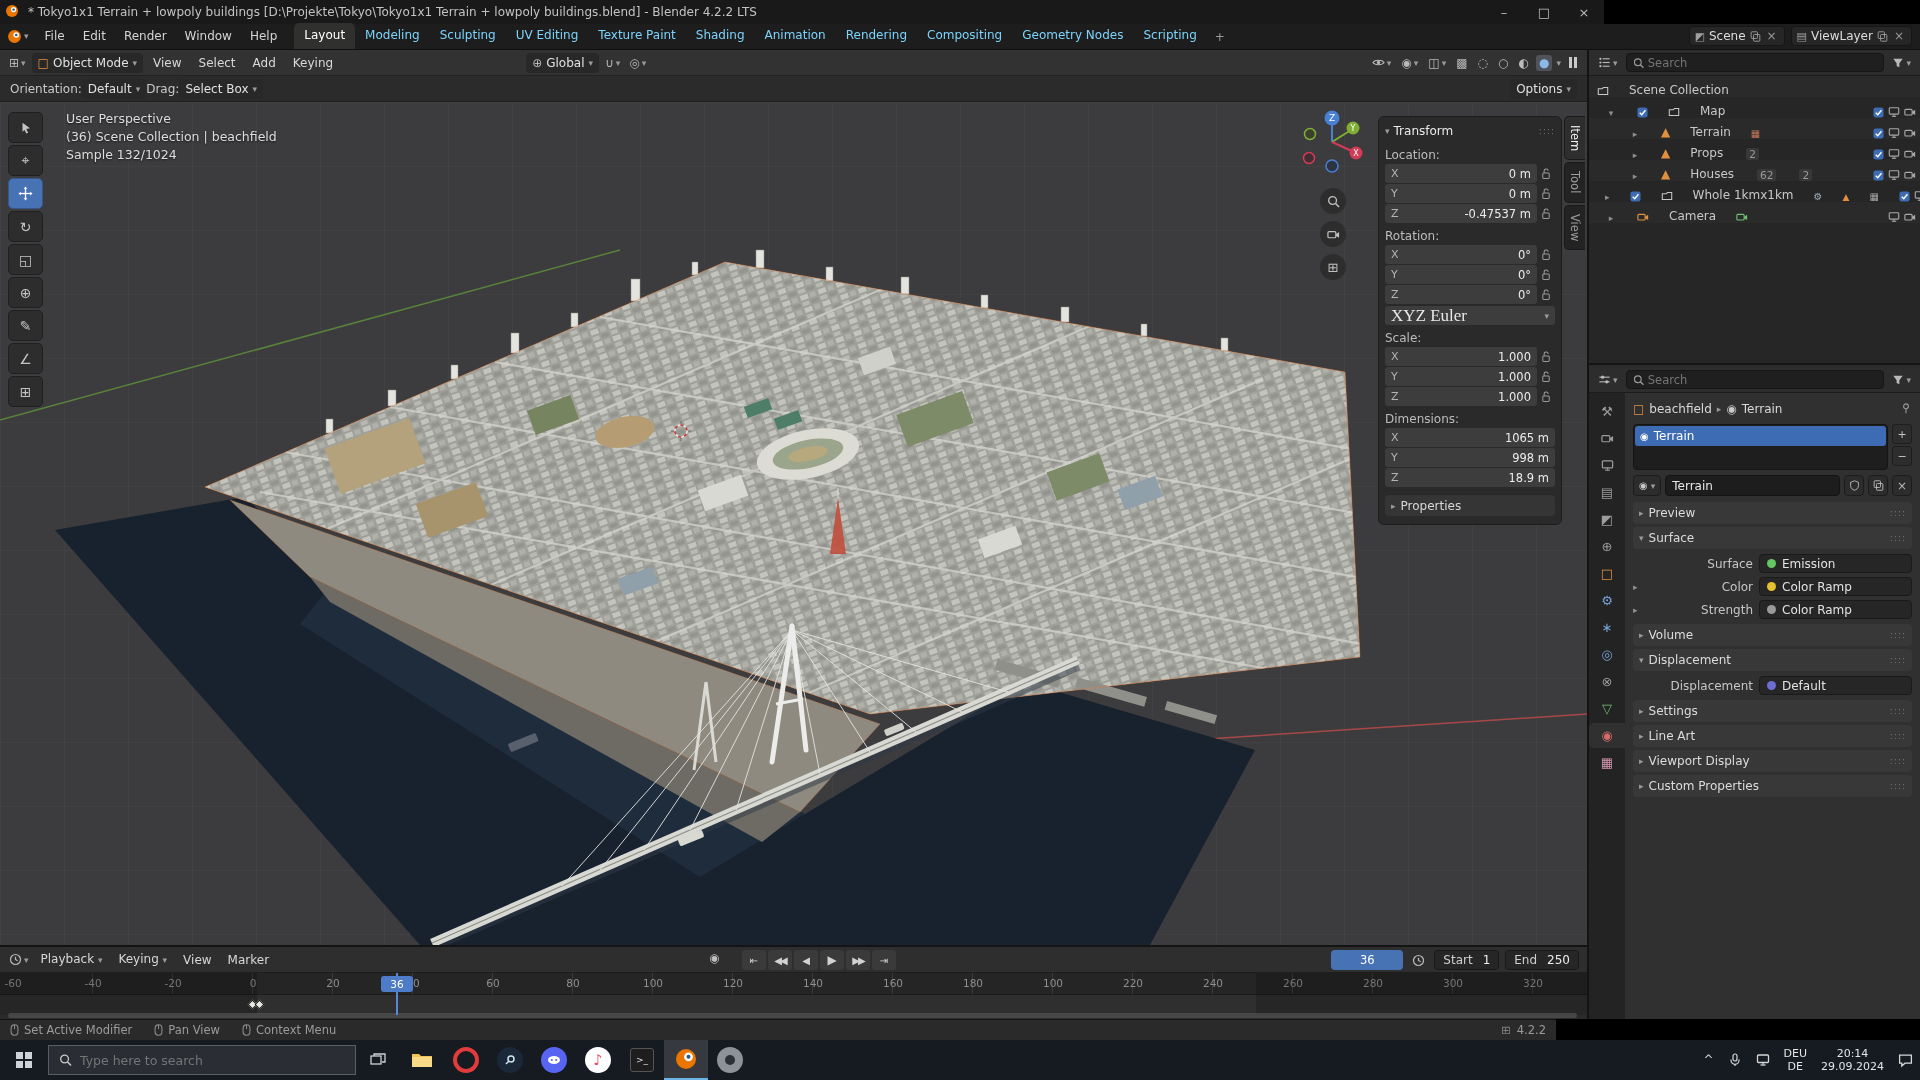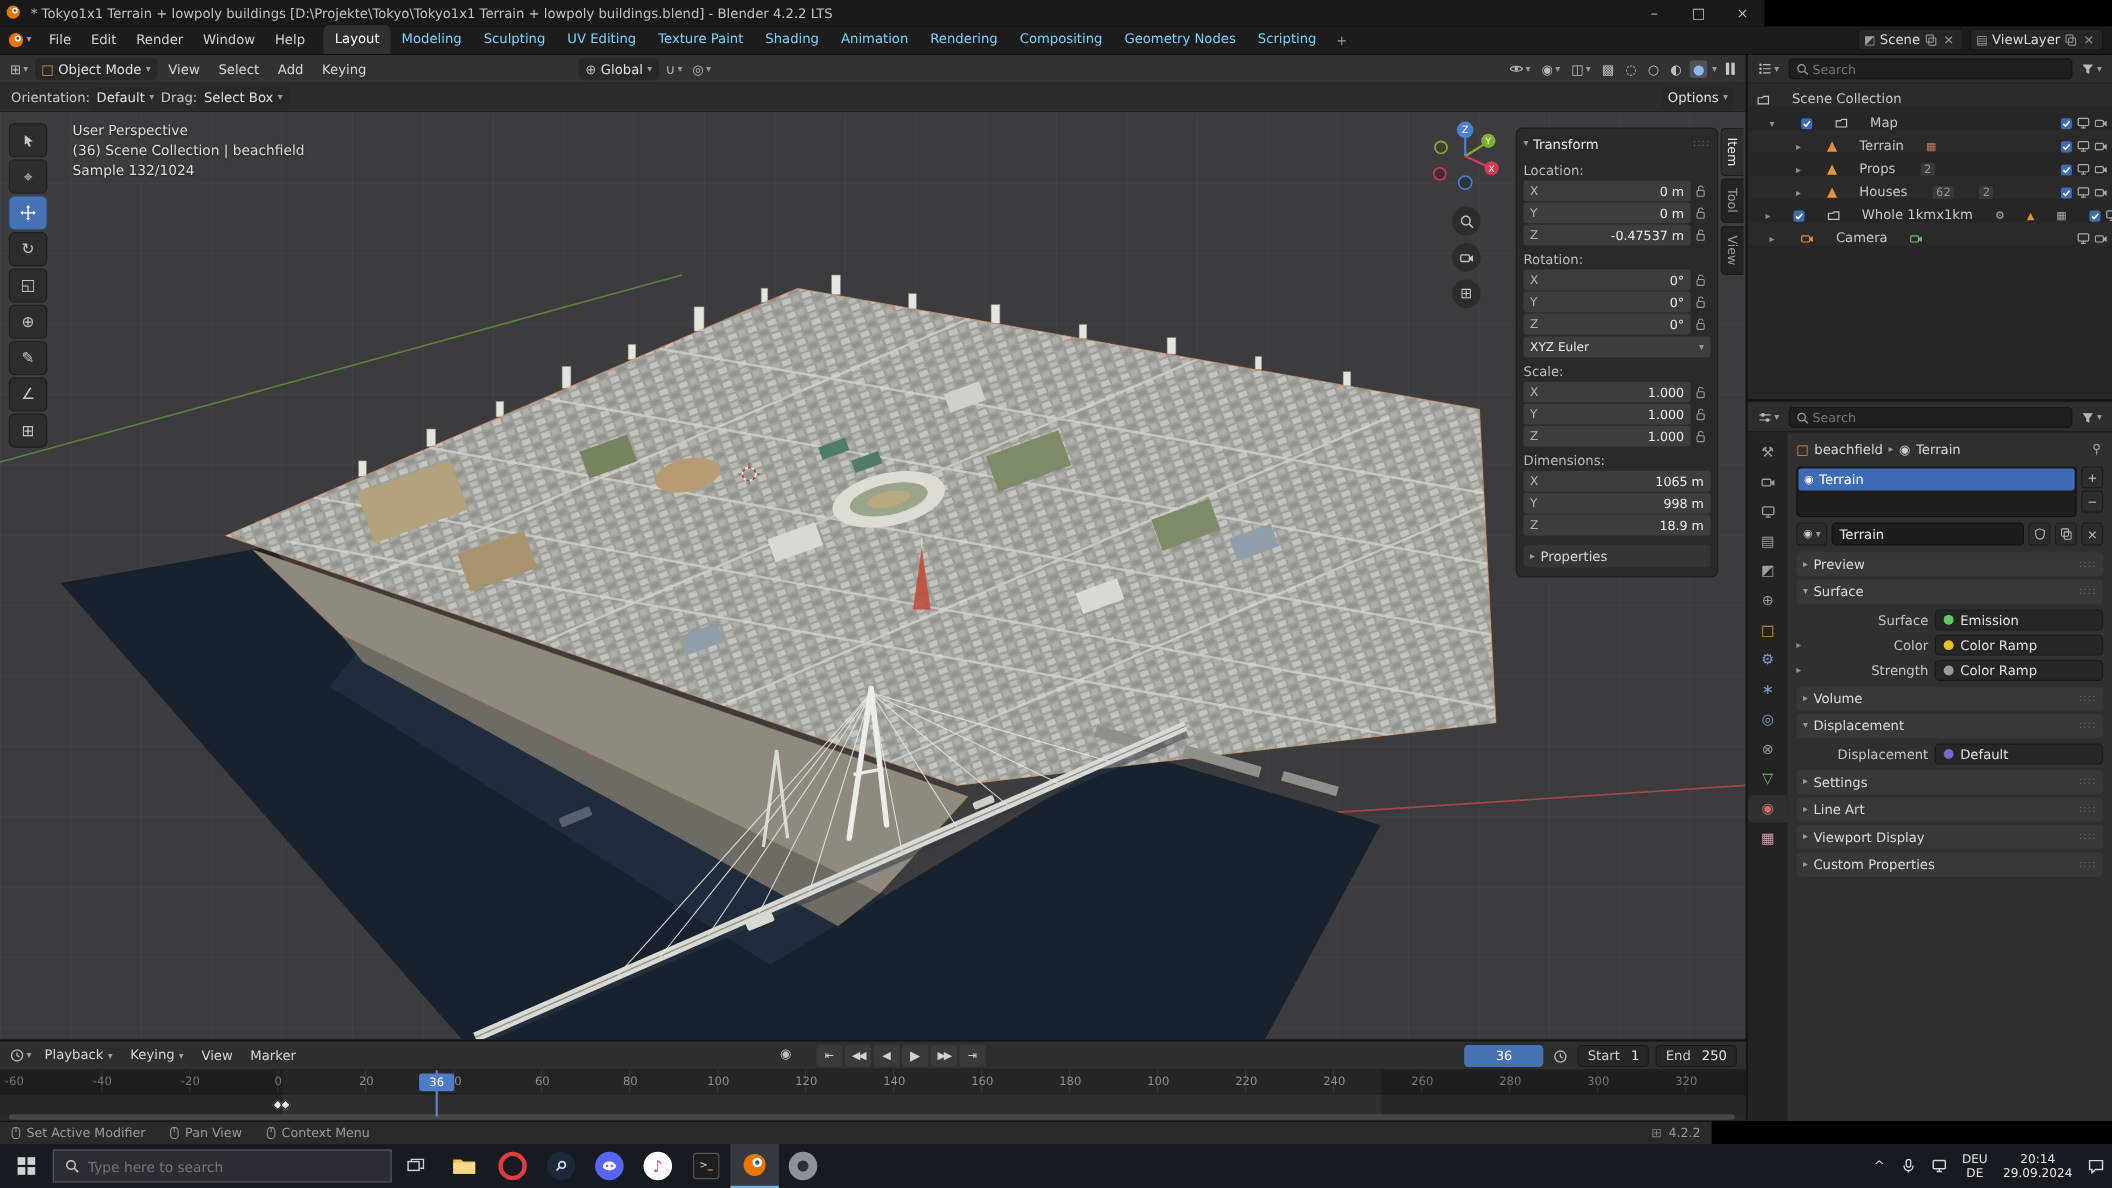--- a/index.html
+++ b/index.html
@@ -73,21 +73,21 @@
   .np-dots { margin-left:auto; color:#6f6f6f; letter-spacing:1px; font-size:9px; }
   .np-sec { color:#bdbdbd; margin:6px 0 2px; }
   .np-row { display:flex; align-items:center; gap:4px; margin-bottom:1px; }
   .np-field { flex:1; height:19px; background:#3d3d3d; border-radius:3px; display:flex;
               align-items:center; padding:0 6px; }
   .np-field .ax { color:#b5b5b5; font-size:11px; }
   .np-field .val { margin-left:auto; color:#ececec; font-size:11.5px; }
   .np-lock { width:14px; color:#9a9a9a; display:flex; }
   .np-drop { height:19px; background:#3d3d3d; border-radius:3px; display:flex; align-items:center;
              padding:0 6px; margin:2px 0 2px; }
-  .np-drop .val { color:#e8e8e8; font-size:11px; }
+  .np-drop .val { color:#e8e8e8; font-size:17px;font-family:Liberation Serif, serif; }
   .np-drop .chev { margin-left:auto; }
   .np-props { margin-top:8px; height:21px; background:#353535; border-radius:4px;
               display:flex; align-items:center; gap:5px; padding:0 6px; color:#d8d8d8; }
   .nptabs { position:absolute; left:1564px; top:14px; width:21px; display:flex; flex-direction:column; gap:2px; }
   .nptab { writing-mode:vertical-rl; padding:8px 3px; font-size:11.5px; color:#9d9d9d;
            background:rgba(30,30,30,.85); border:1px solid #1a1a1a; border-right:none; border-radius:5px 0 0 5px; }
   .nptab.active { background:#2e2e2e; color:#eee; }
 
   
   .rightcol { position:absolute; left:1587px; top:50px; width:333px; height:969px; background:#2b2b2b;

